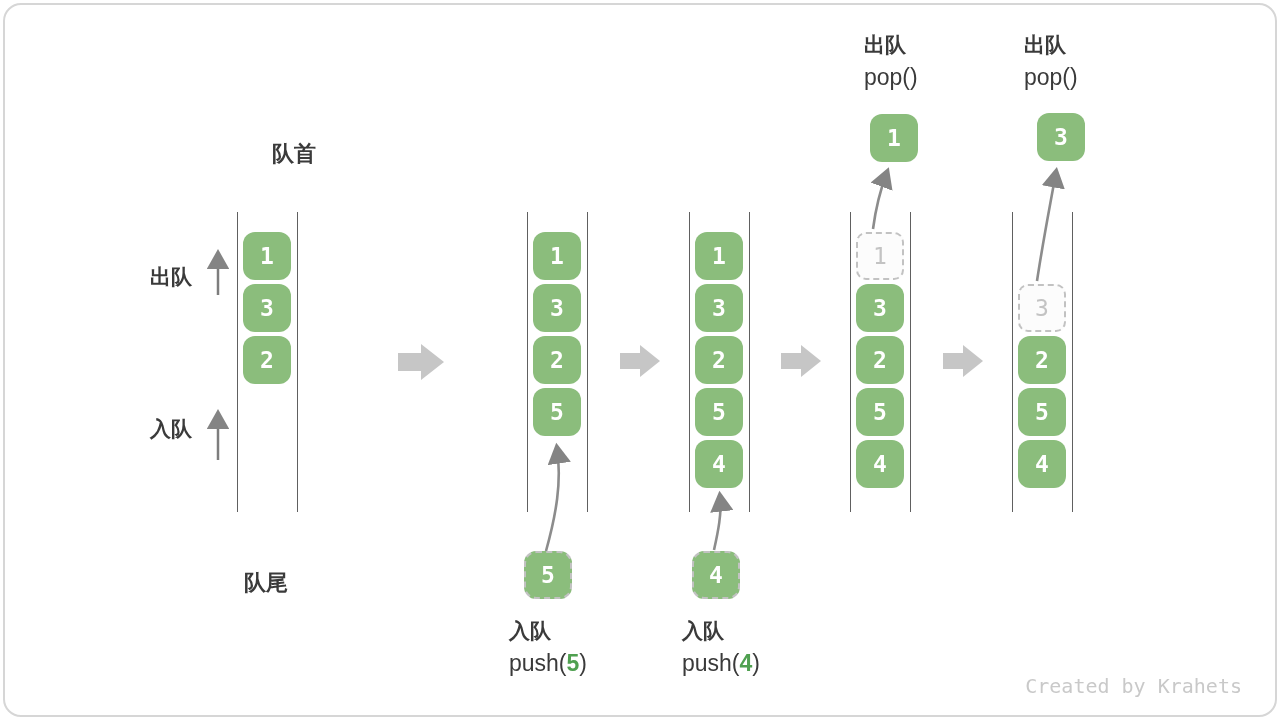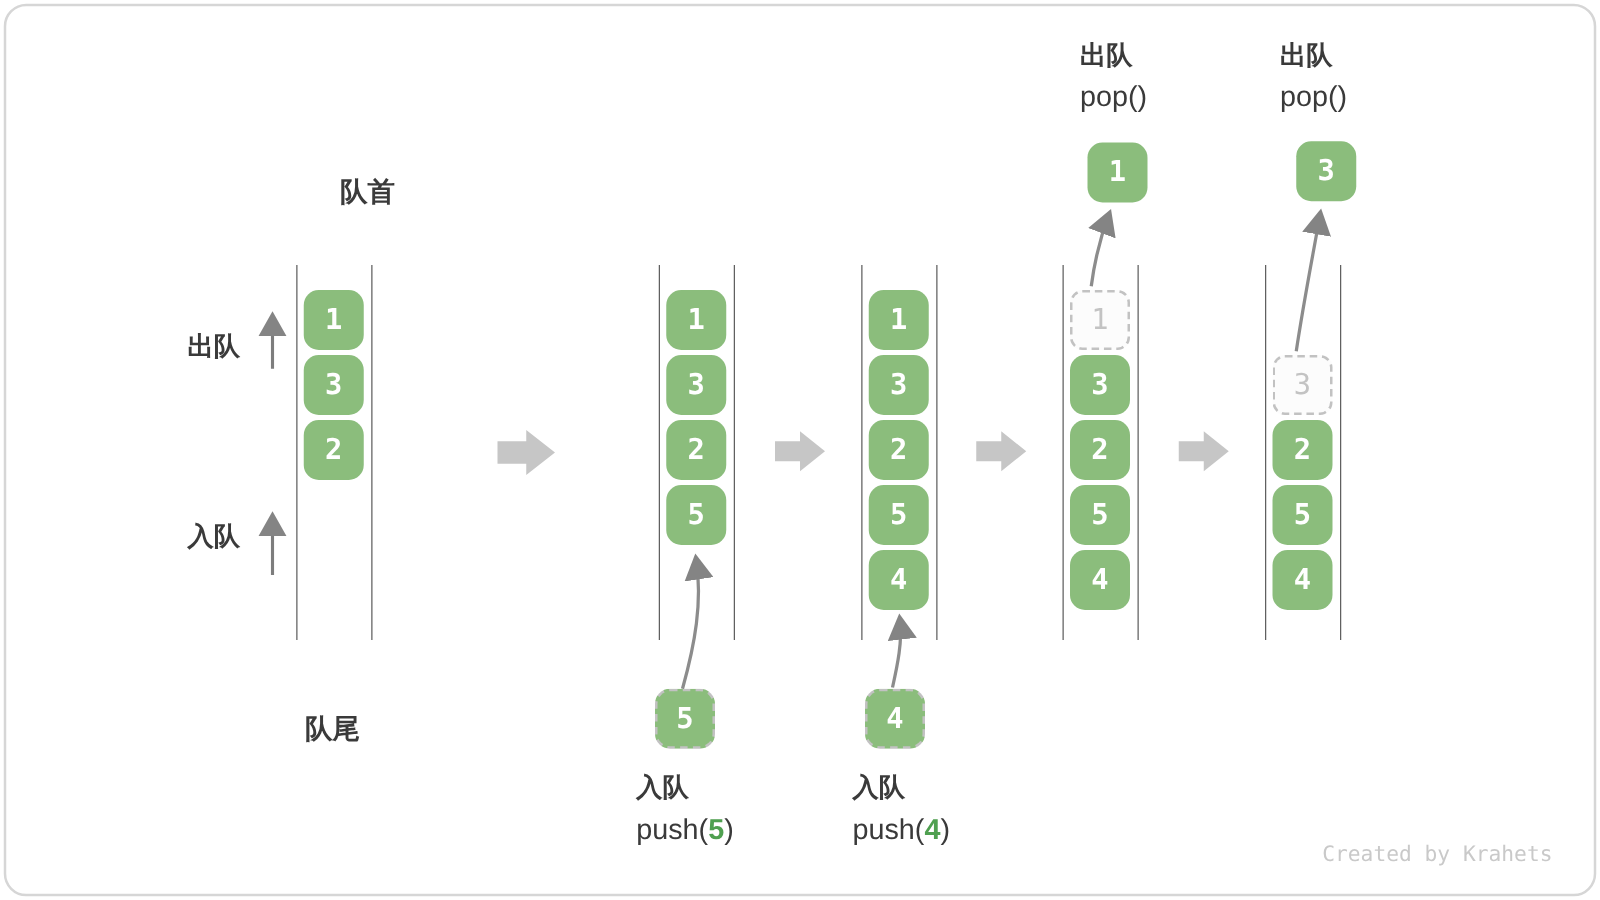--- a/index.html
+++ b/index.html
@@ -89,21 +89,21 @@
   .op-push-5 { left: 509px; top: 616px; }
   .op-push-4 { left: 682px; top: 616px; }
   .op-arg { color: #4fa050; font-weight: 700; }
 
   svg.overlay { position: absolute; left: 0; top: 0; pointer-events: none; }
 
   .footer {
     position: absolute;
     right: 38px; top: 674px;
     font-family: "DejaVu Sans Mono", "Liberation Mono", monospace;
-    font-size: 17px; color: #c9c9c9;
+    font-size: 20px; color: #c9c9c9;
   }
 </style>
 </head>
 <body>
 
 <div class="canvas">
   <div class="card"></div>
 
 
   <div class="lbl lbl-front">队首</div>

